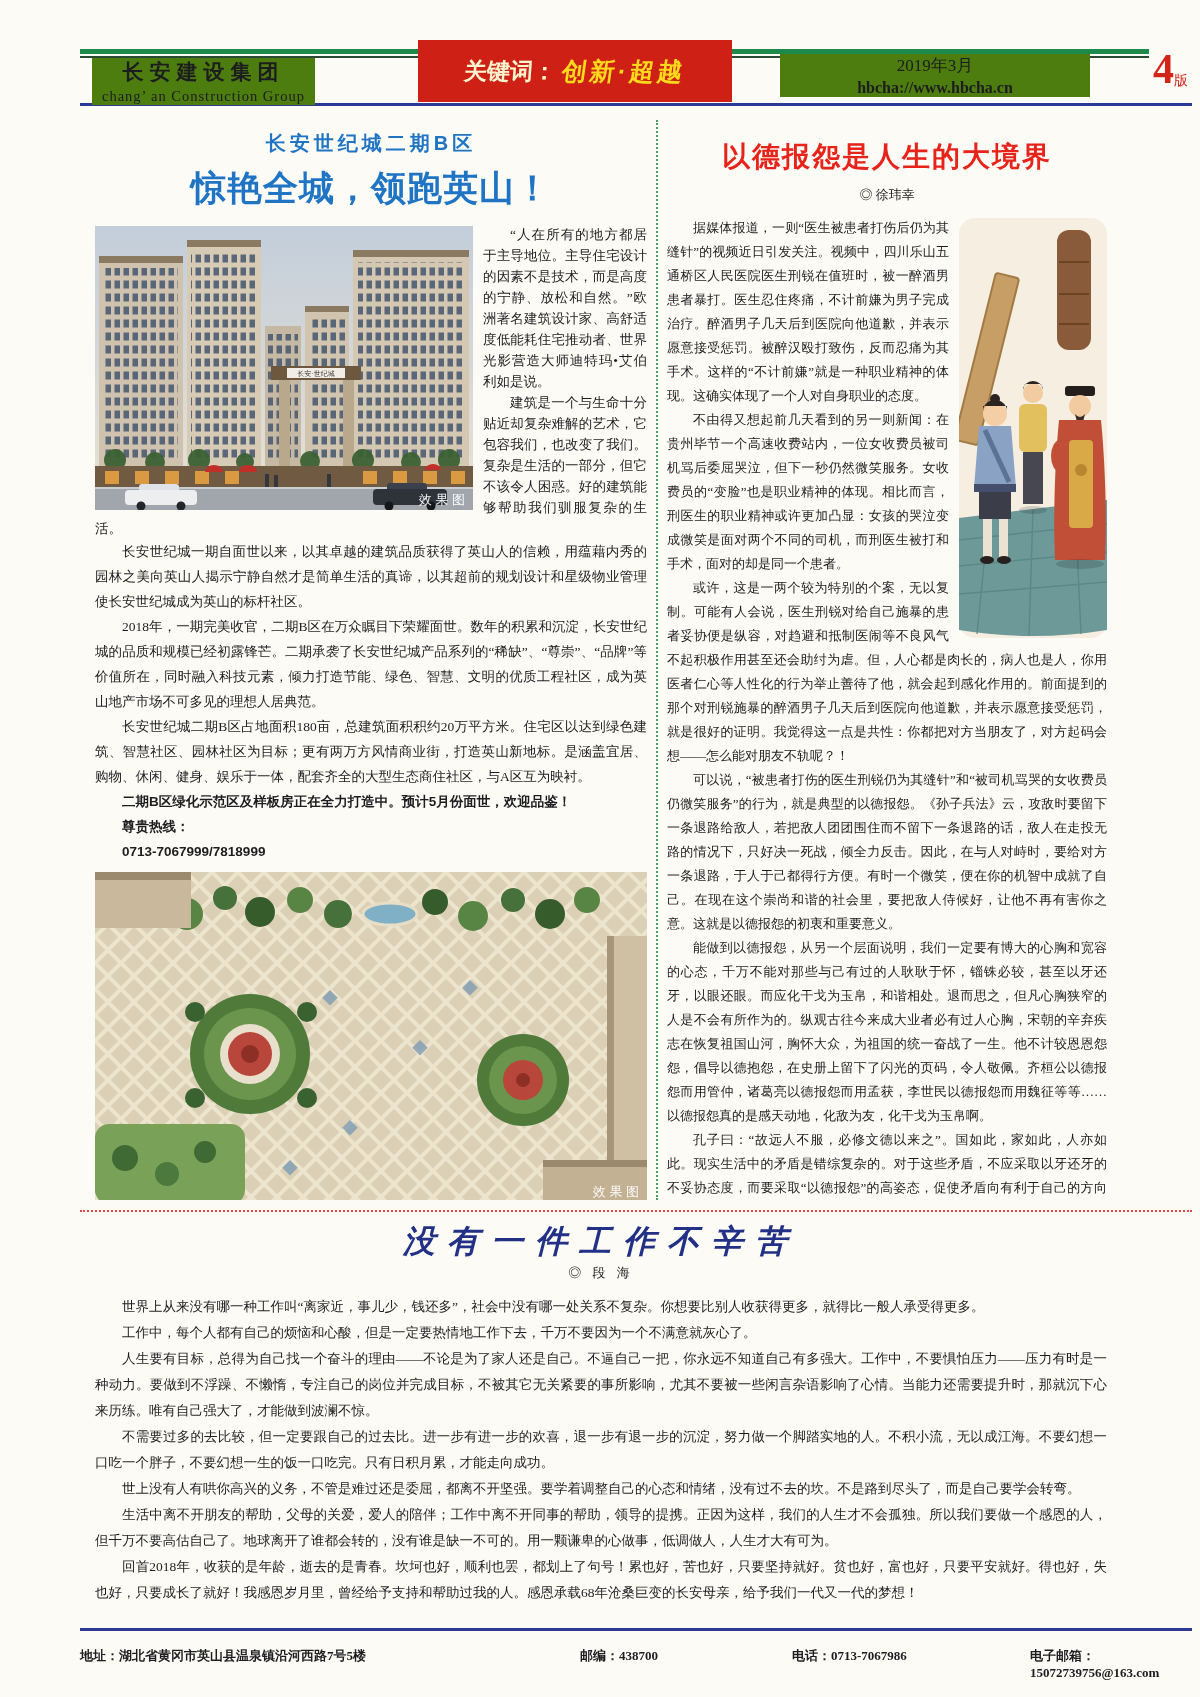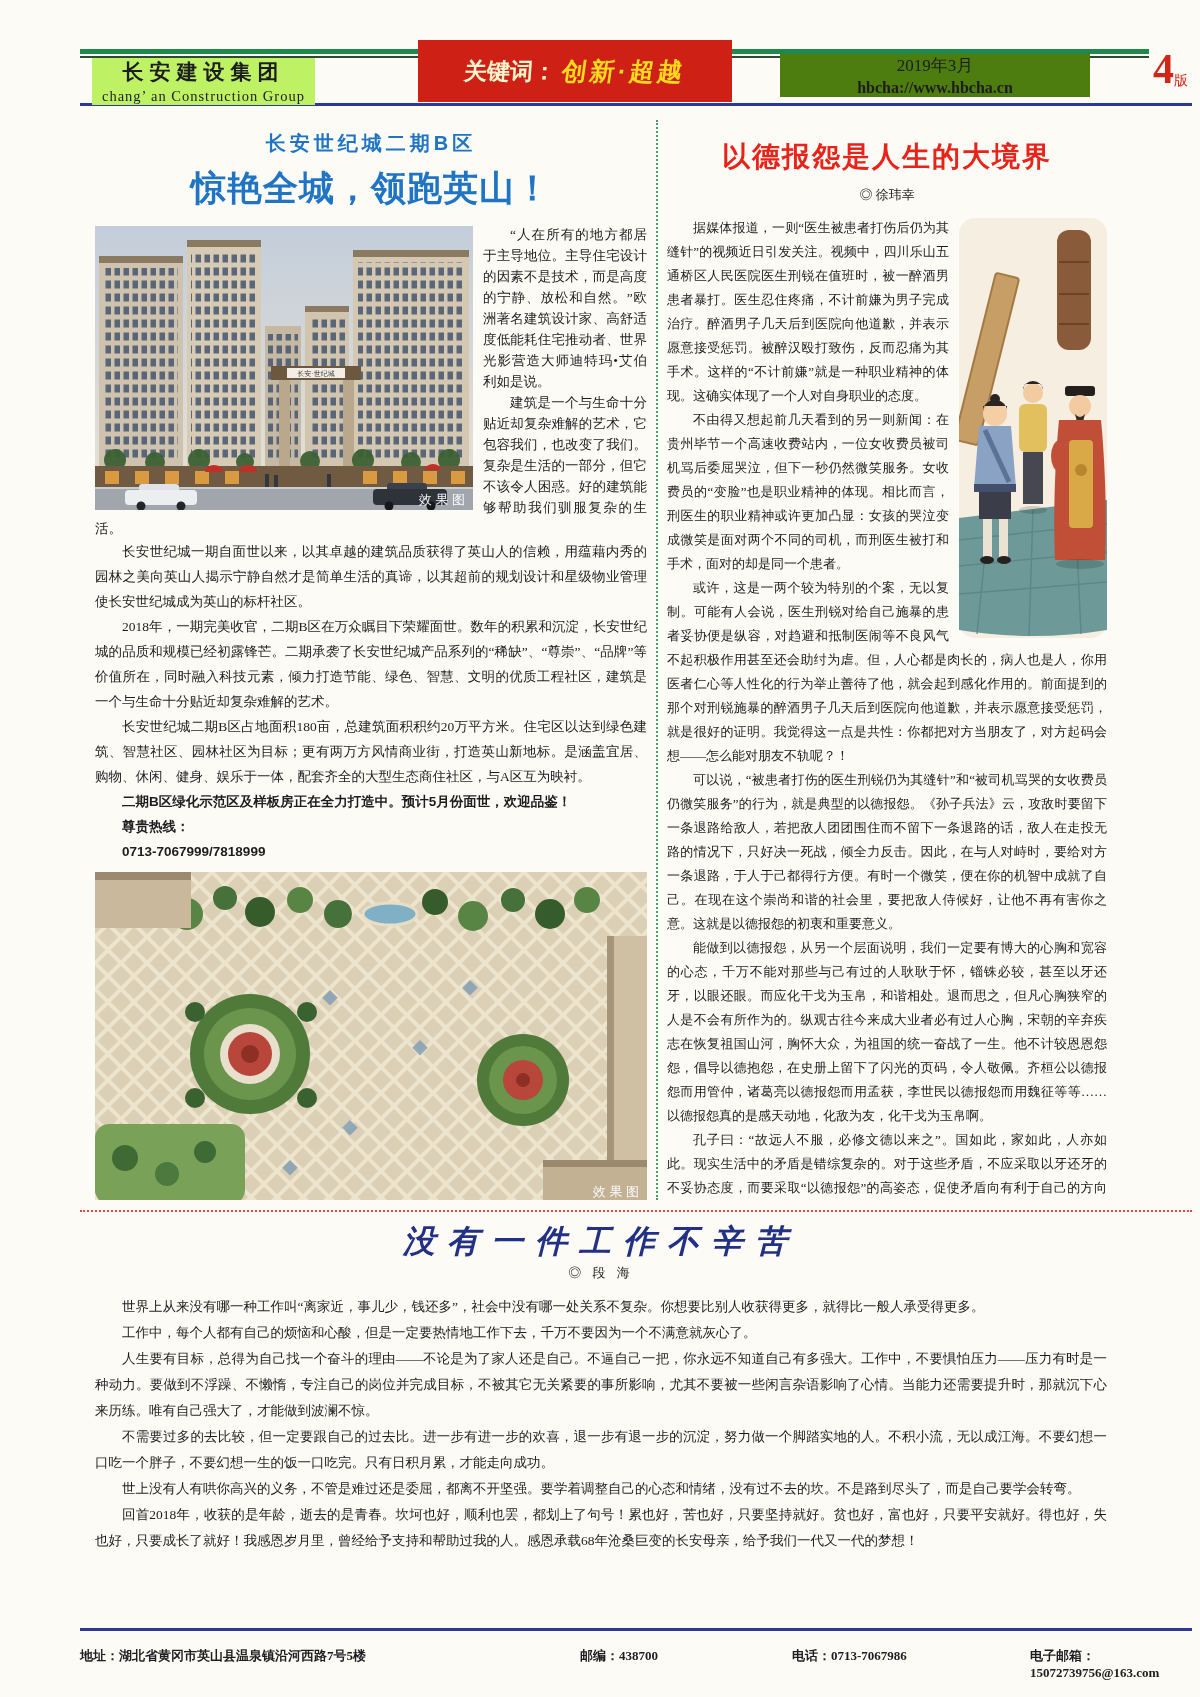--- a/index.html
+++ b/index.html
@@ -4,21 +4,21 @@
 <style>
   html,body{margin:0;padding:0;background:#e8e8e4;}
   .page{position:relative;width:1200px;height:1697px;margin:0 auto;background:#fcfbf6;
         color:#1d1d1f;font-family:"Liberation Serif",serif;overflow:hidden;}
 
   
   .masthead{position:relative;margin:46px 0 0 80px;width:1112px;height:60px;}
   .ln-green{position:absolute;top:3px;left:0;right:0;height:5px;background:#1d8a4b;}
   .ln-dark{position:absolute;top:10px;left:0;right:0;height:2px;background:#2a4a33;}
   .ln-navy{position:absolute;bottom:0;left:0;right:0;height:3px;background:#2c3a96;}
-  .brand{position:absolute;left:12px;top:12px;z-index:2;background:#bef264;padding:0 10px;text-align:center;}
+  .brand{position:absolute;left:12px;top:12px;z-index:2;background:#4d7c0f;padding:0 10px;text-align:center;}
   .brand-cn{font-family:"Liberation Sans",sans-serif;font-weight:bold;font-size:21px;letter-spacing:6px;}
   .brand-en{font-size:14.5px;margin-top:2px;letter-spacing:1px;}
   .kw-box{position:absolute;left:338px;top:-6px;width:314px;height:62px;background:#ce2015;z-index:3;
           display:flex;align-items:center;justify-content:center;gap:6px;}
   .kw-label{color:#fff6cf;font-family:"Liberation Sans",sans-serif;font-weight:bold;font-size:23px;transform:skewX(-4deg);}
   .kw-text{color:#ffd91c;font-family:"Liberation Sans",sans-serif;font-weight:bold;font-size:25px;
            letter-spacing:3px;transform:skewX(-8deg);}
   .date-block{position:absolute;left:700px;top:8px;width:310px;text-align:center;z-index:2;background:#4d7c0f;}
   .issue-date{font-size:17px;}
   .site-url{font-size:16px;font-weight:bold;margin-top:2px;}
@@ -181,21 +181,21 @@
                 <rect x="179" y="249" width="4" height="12"></rect>
                 <rect x="232" y="248" width="4" height="13"></rect>
               </g>
             <text class="wm" x="370" y="278" text-anchor="end" font-size="13" fill="#ffffff" opacity="0.95">效 果 图</text>
           </svg>
         </div>
 
         <p class="tight">“人在所有的地方都居于主导地位。主导住宅设计的因素不是技术，而是高度的宁静、放松和自然。”欧洲著名建筑设计家、高舒适度低能耗住宅推动者、世界光影营造大师迪特玛•艾伯利如是说。</p>
         <p class="tight">建筑是一个与生命十分贴近却复杂难解的艺术，它包容我们，也改变了我们。复杂是生活的一部分，但它不该令人困惑。好的建筑能够帮助我们驯服复杂的生活。</p>
         <p>长安世纪城一期自面世以来，以其卓越的建筑品质获得了英山人的信赖，用蕴藉内秀的园林之美向英山人揭示宁静自然才是简单生活的真谛，以其超前的规划设计和星级物业管理使长安世纪城成为英山的标杆社区。</p>
-        <p>2018年，一期完美收官，二期B区在万众瞩目下荣耀面世。数年的积累和沉淀，长安世纪城的品质和规模已经初露锋芒。二期承袭了长安世纪城产品系列的“稀缺”、“尊崇”、“品牌”等价值所在，同时融入科技元素，倾力打造节能、绿色、智慧、文明的优质工程社区，建筑是一个与生命十分贴近却复杂难解的艺术。</p>
+        <p>2018年，一期完美收官，二期B区在万众瞩目下荣耀面世。数年的积累和沉淀，长安世纪城的品质和规模已经初露锋芒。二期承袭了长安世纪城产品系列的“稀缺”、“尊崇”、“品牌”等价值所在，同时融入科技元素，倾力打造节能、绿色、智慧、文明的优质工程社区，成为英山地产市场不可多见的理想人居典范。</p>
         <p>长安世纪城二期B区占地面积180亩，总建筑面积积约20万平方米。住宅区以达到绿色建筑、智慧社区、园林社区为目标；更有两万方风情商业街，打造英山新地标。是涵盖宜居、购物、休闲、健身、娱乐于一体，配套齐全的大型生态商住社区，与A区互为映衬。</p>
         <p class="promo">二期B区绿化示范区及样板房正在全力打造中。预计5月份面世，欢迎品鉴！</p>
         <p class="hotline">尊贵热线：</p>
         <p class="hotline">0713-7067999/7818999</p>
 
         <div class="img2">
           <svg viewBox="0 0 552 332" preserveAspectRatio="none">
             <defs>
               <pattern id="diag" width="26" height="26" patternUnits="userSpaceOnUse">
                 <path d="M0 13 L13 0 M13 26 L26 13 M0 13 L13 26 M13 0 L26 13" stroke="#efe6cf" stroke-width="4" fill="none"></path>
@@ -333,20 +333,21 @@
   <div class="dot-rule"></div>
   <div class="bottom">
     <div class="b-title">没有一件工作不辛苦</div>
     <div class="b-author">◎ 段 海</div>
     <div class="b-body">
       <p>世界上从来没有哪一种工作叫“离家近，事儿少，钱还多”，社会中没有哪一处关系不复杂。你想要比别人收获得更多，就得比一般人承受得更多。</p>
       <p>工作中，每个人都有自己的烦恼和心酸，但是一定要热情地工作下去，千万不要因为一个不满意就灰心了。</p>
       <p>人生要有目标，总得为自己找一个奋斗的理由——不论是为了家人还是自己。不逼自己一把，你永远不知道自己有多强大。工作中，不要惧怕压力——压力有时是一种动力。要做到不浮躁、不懒惰，专注自己的岗位并完成目标，不被其它无关紧要的事所影响，尤其不要被一些闲言杂语影响了心情。当能力还需要提升时，那就沉下心来历练。唯有自己强大了，才能做到波澜不惊。</p>
       <p>不需要过多的去比较，但一定要跟自己的过去比。进一步有进一步的欢喜，退一步有退一步的沉淀，努力做一个脚踏实地的人。不积小流，无以成江海。不要幻想一口吃一个胖子，不要幻想一生的饭一口吃完。只有日积月累，才能走向成功。</p>
       <p>世上没有人有哄你高兴的义务，不管是难过还是委屈，都离不开坚强。要学着调整自己的心态和情绪，没有过不去的坎。不是路到尽头了，而是自己要学会转弯。</p>
+      <p>生活中离不开朋友的帮助，父母的关爱，爱人的陪伴；工作中离不开同事的帮助，领导的提携。正因为这样，我们的人生才不会孤独。所以我们要做一个感恩的人，但千万不要高估自己了。地球离开了谁都会转的，没有谁是缺一不可的。用一颗谦卑的心做事，低调做人，人生才大有可为。</p>
       <p>回首2018年，收获的是年龄，逝去的是青春。坎坷也好，顺利也罢，都划上了句号！累也好，苦也好，只要坚持就好。贫也好，富也好，只要平安就好。得也好，失也好，只要成长了就好！我感恩岁月里，曾经给予支持和帮助过我的人。感恩承载68年沧桑巨变的长安母亲，给予我们一代又一代的梦想！</p>
     </div>
   </div>
 
   <div class="footer">
     <span class="f-addr">
       <span>地址：</span><span>湖北省黄冈市英山县温泉镇沿河西路7号5楼</span>
     </span>
     <span class="f-post">
       <span>邮编：</span><span>438700</span>

